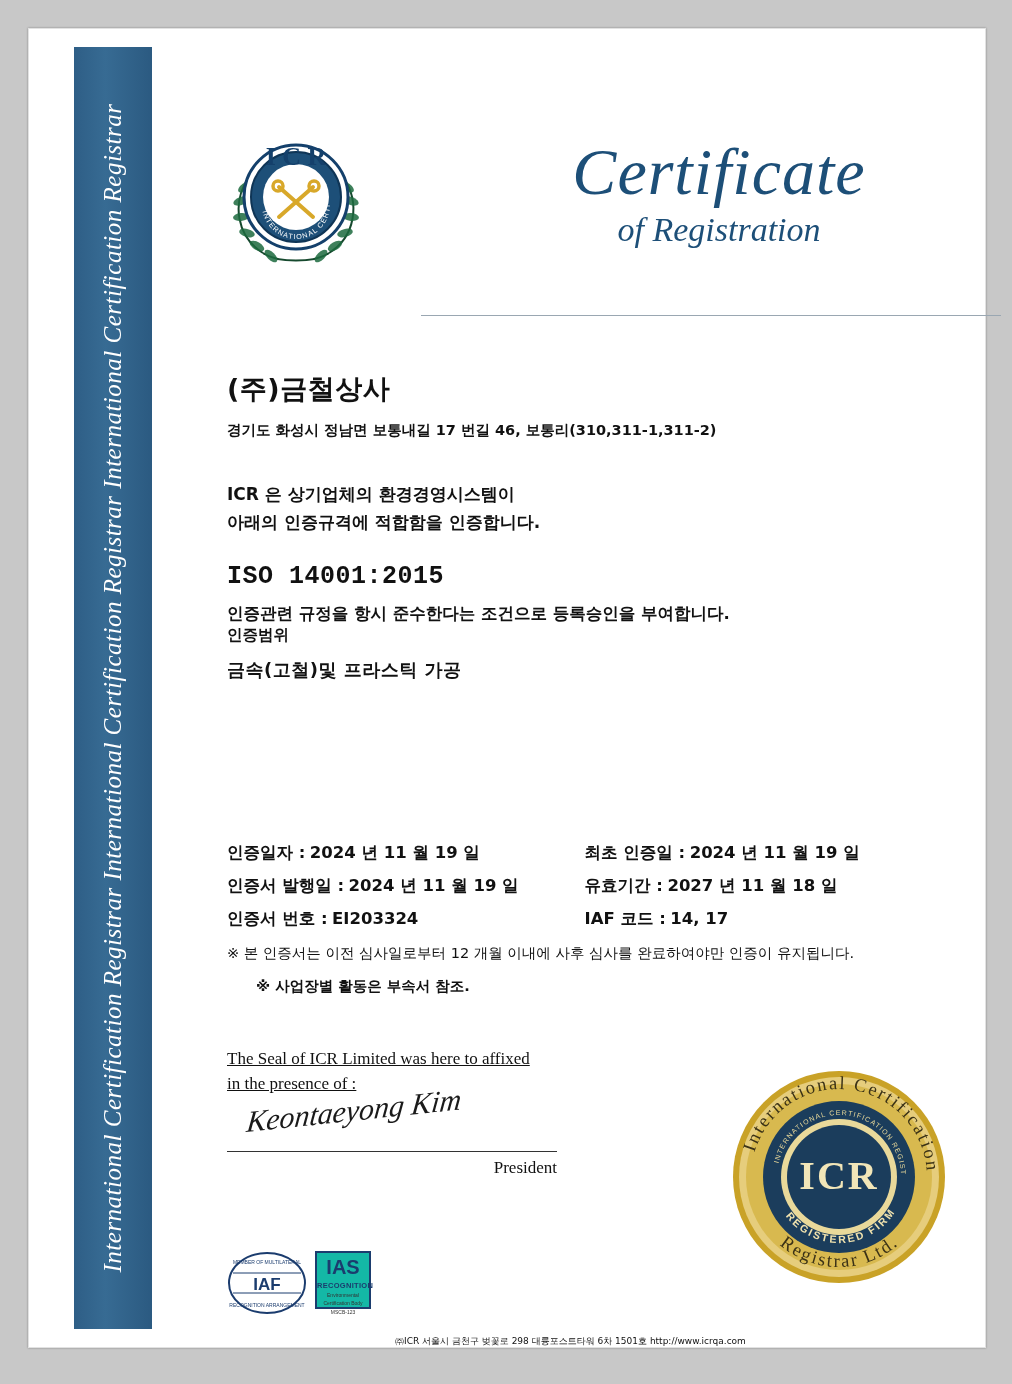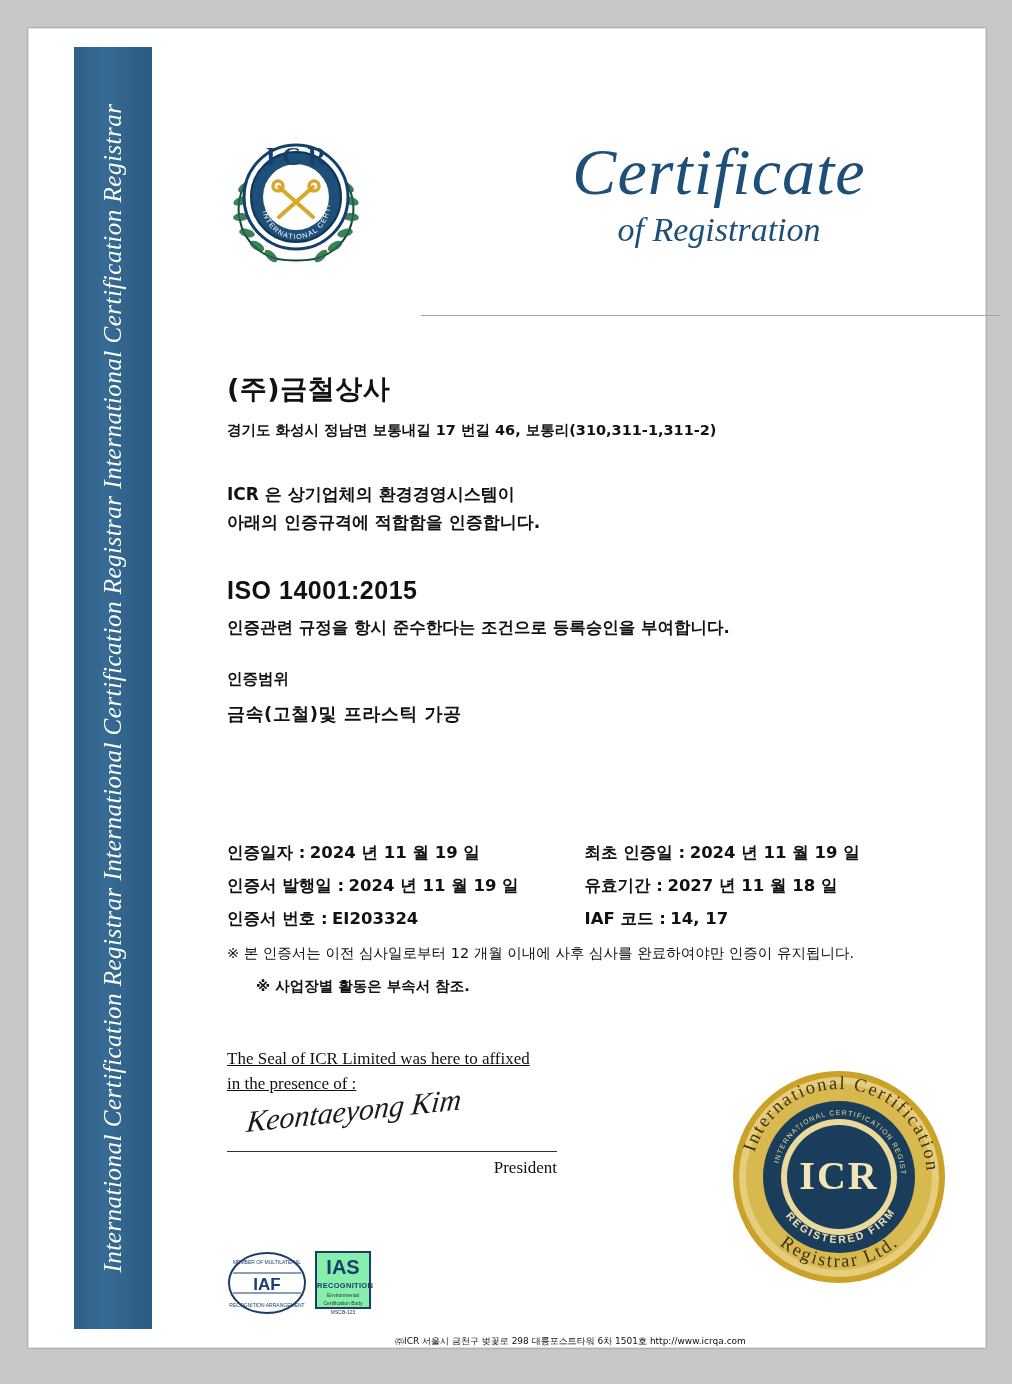--- a/index.html
+++ b/index.html
@@ -140,35 +140,34 @@
     font-weight: bold;
   }
   .statement {
     margin-top: 40px;
     font-size: 17px;
     font-weight: bold;
     color: #111;
     line-height: 1.65;
   }
   .standard {
-    margin-top: 40px;
-    font-family: Liberation Sans, sans-serif;
+    margin-top: 26px;
+    font-family: Liberation Mono, monospace;
     font-size: 25px;
     font-weight: bold;
     color: #111;
     letter-spacing: .5px;
   }
   .condition {
     margin-top: 12px;
     font-size: 16.5px;
     font-weight: bold;
     color: #111;
   }
   .scope-label {
-    margin-top: 30px;
     font-size: 15.5px;
     font-weight: bold;
     color: #111;
   }
   .scope-value {
     margin-top: 12px;
     font-size: 18px;
     font-weight: bold;
     color: #111;
     letter-spacing: .5px;
@@ -275,21 +274,21 @@
   .iaf-mark, .ias-mark {
     position: absolute;
     top: 4px;
   }
   .iaf-mark { left: 0px; }
   .ias-mark { left: 88px; }
   .ias-box {
     width: 56px;
     height: 58px;
     border: 2px solid #1b3c6e;
-    background: #86efac;
+    background: #14b8a6;
     text-align: center;
     box-sizing: border-box;
   }
   .ias-title {
     font-family: "Liberation Sans", sans-serif;
     font-weight: bold;
     font-size: 20px;
     color: #1b3c6e;
     line-height: 1.4;
   }

